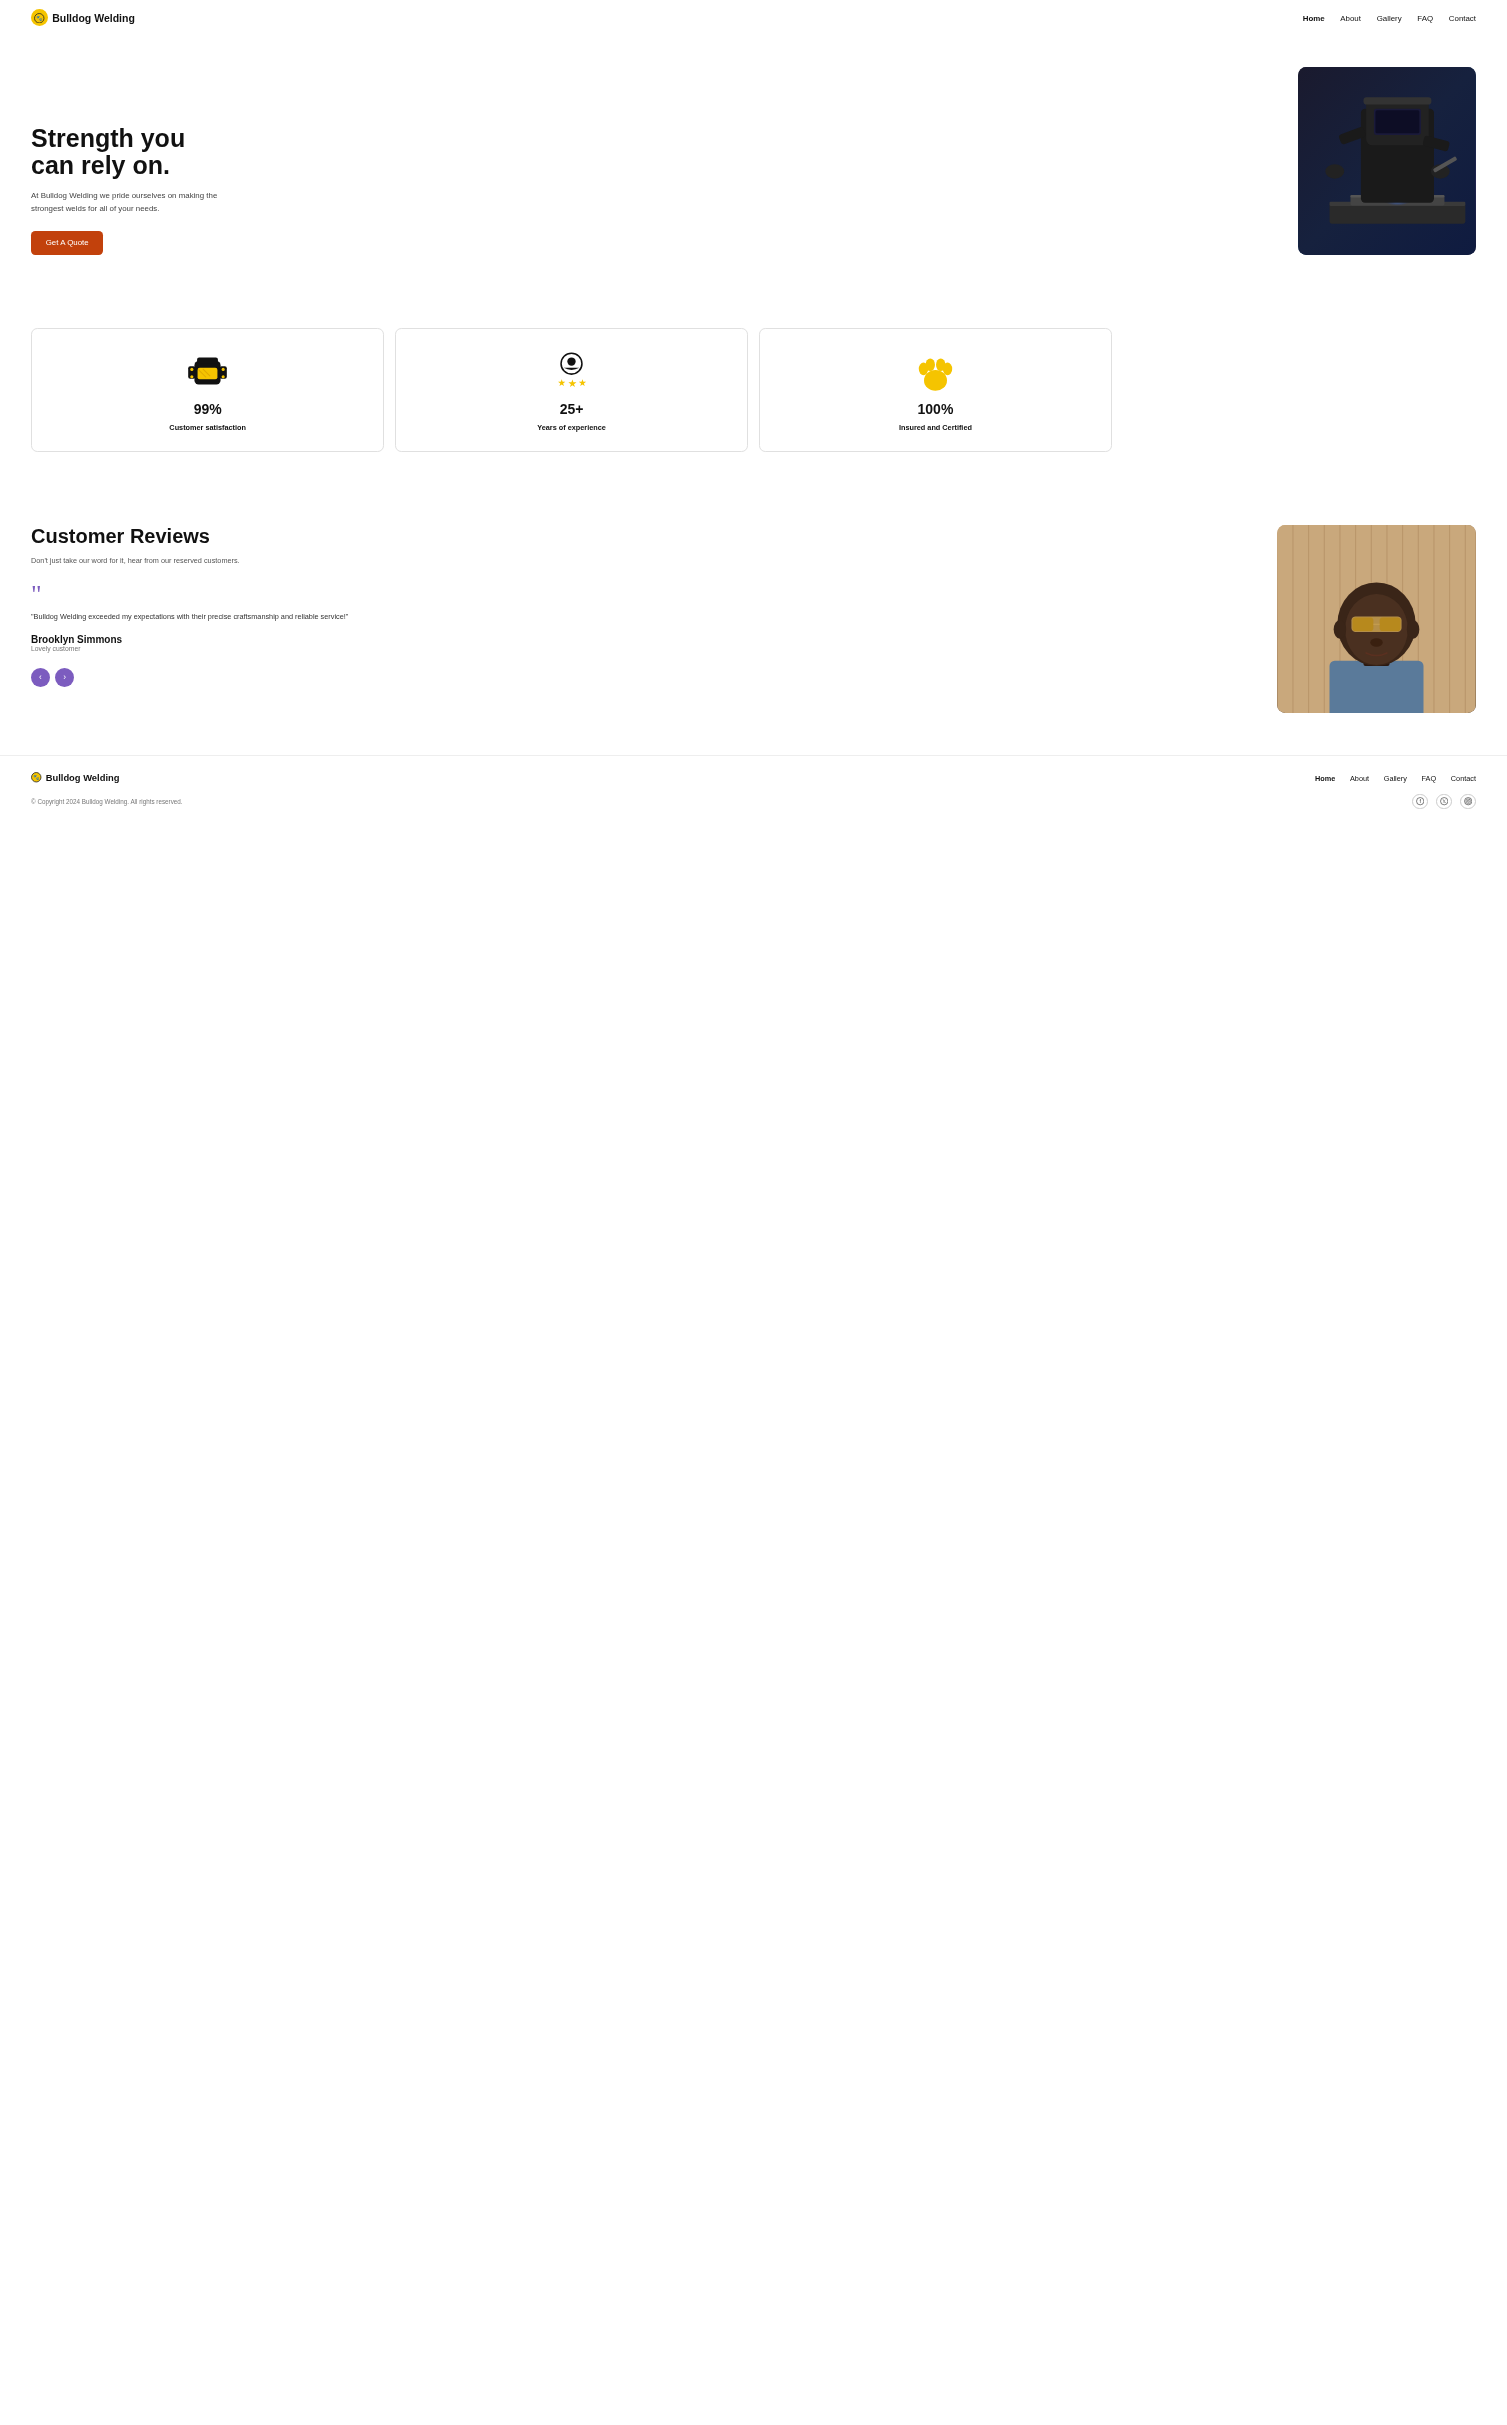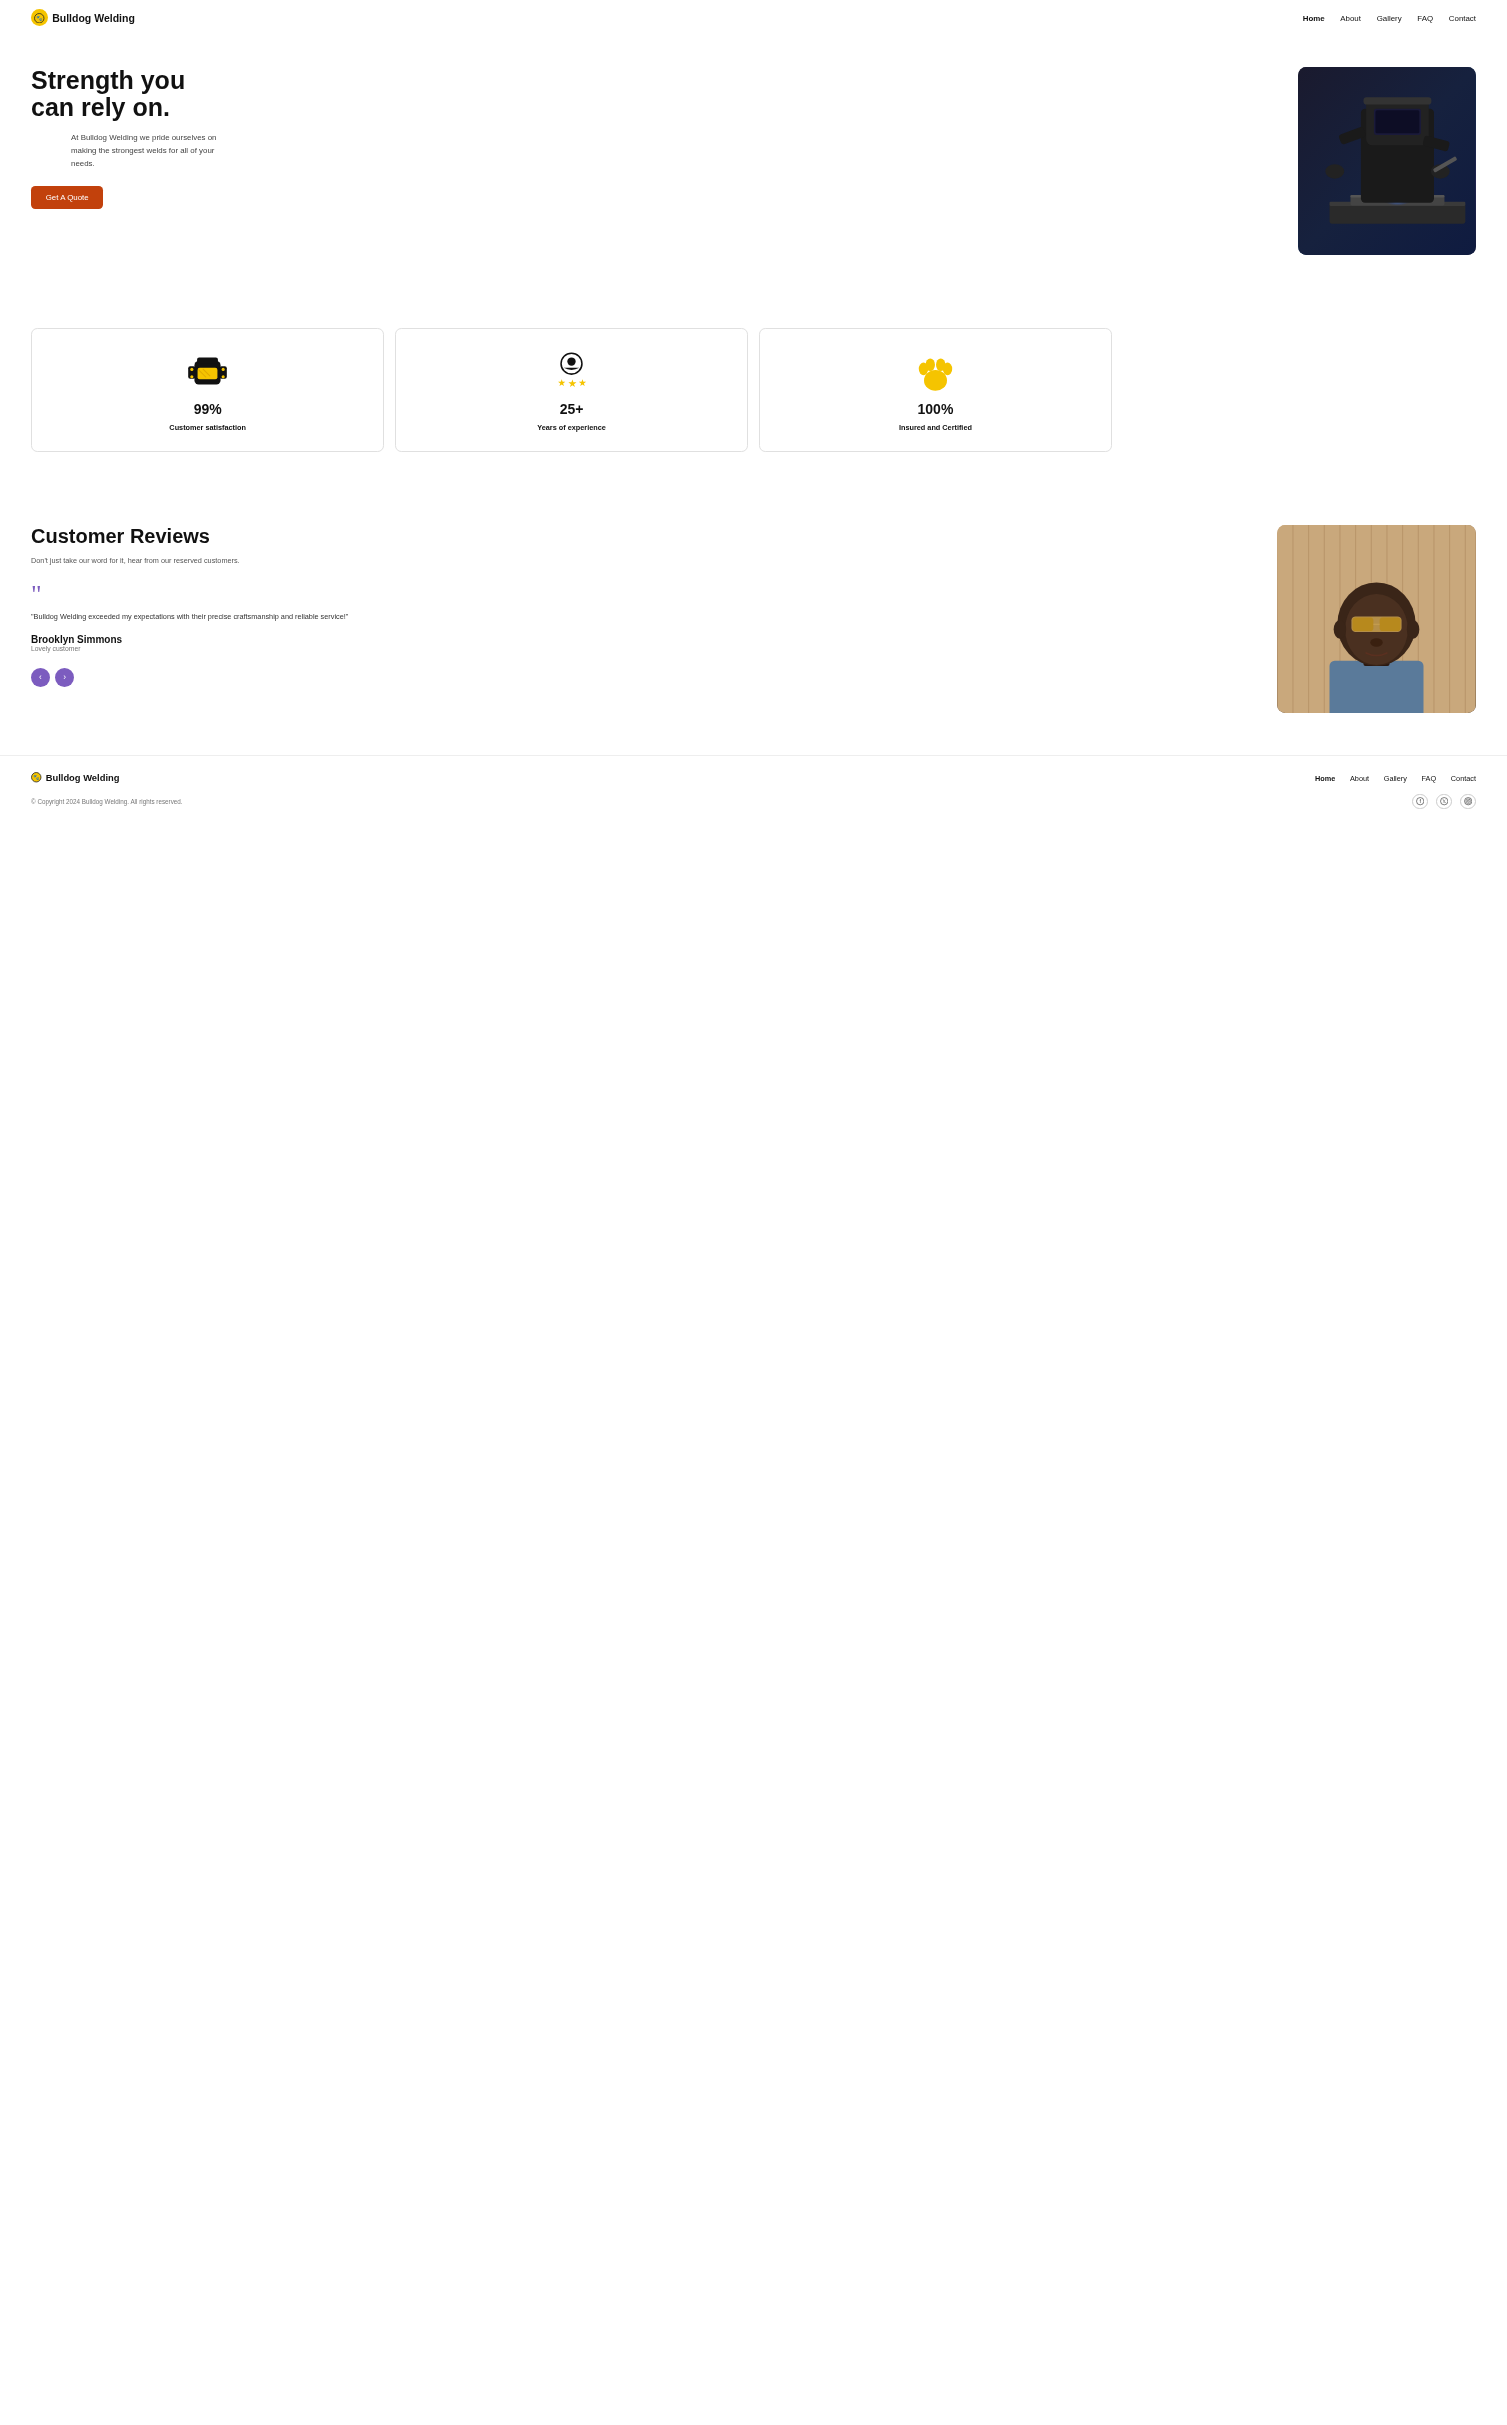--- a/index.html
+++ b/index.html
@@ -14,26 +14,26 @@
     .nav-logo .logo-icon {
       width: 17px; height: 17px; background: #f5c400; border-radius: 50%;
       display: flex; align-items: center; justify-content: center; font-size: 8.4px;
     }
     .nav-links { display: flex; gap: 15.7px; list-style: none; }
     .nav-links li a { text-decoration: none; color: #111; font-size: 7.9px; }
     .nav-links li a.active { font-weight: 700; }
 
     
     .hero {
-      display: flex; align-items: flex-start; justify-content: space-between;
+      display: flex; align-items: flex-end; justify-content: space-between;
       padding: 31px 31px 42px 31px; gap: 34px;
     }
     .hero-text { max-width: 199px; }
     .hero-text h1 { font-size: 25px; font-weight: 800; line-height: 1.1; margin-bottom: 10.5px; }
-    .hero-text p { font-size: 7.9px; color: #444; line-height: 1.6; margin-bottom: 15.7px; margin-left: 40px; }
+    .hero-text p { font-size: 7.9px; color: #444; line-height: 1.6; margin-bottom: 15.7px; }
     .btn-quote {
       background: #c2410c; color: #fff; border: none; border-radius: 4.2px;
       padding: 7.3px 14.7px; font-size: 7.9px; font-weight: 400; cursor: pointer;
     }
     .hero-img {
       width: 178px; height: 188px; border-radius: 8.4px; overflow: hidden;
       flex-shrink: 0;
     }
     .hero-img-placeholder {
       width: 100%; height: 100%; background: linear-gradient(135deg, #1a1a2e 0%, #16213e 30%, #0f3460 60%, #533483 80%, #1a1a2e 100%);

